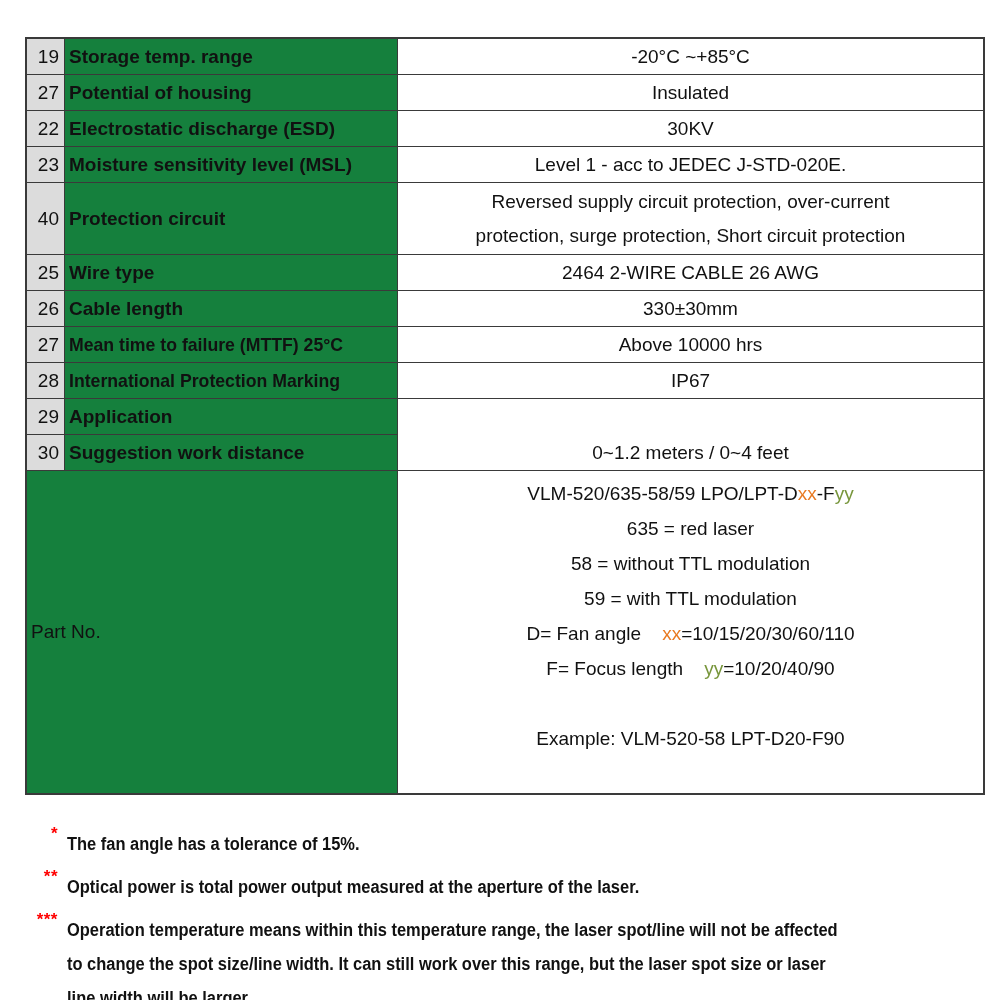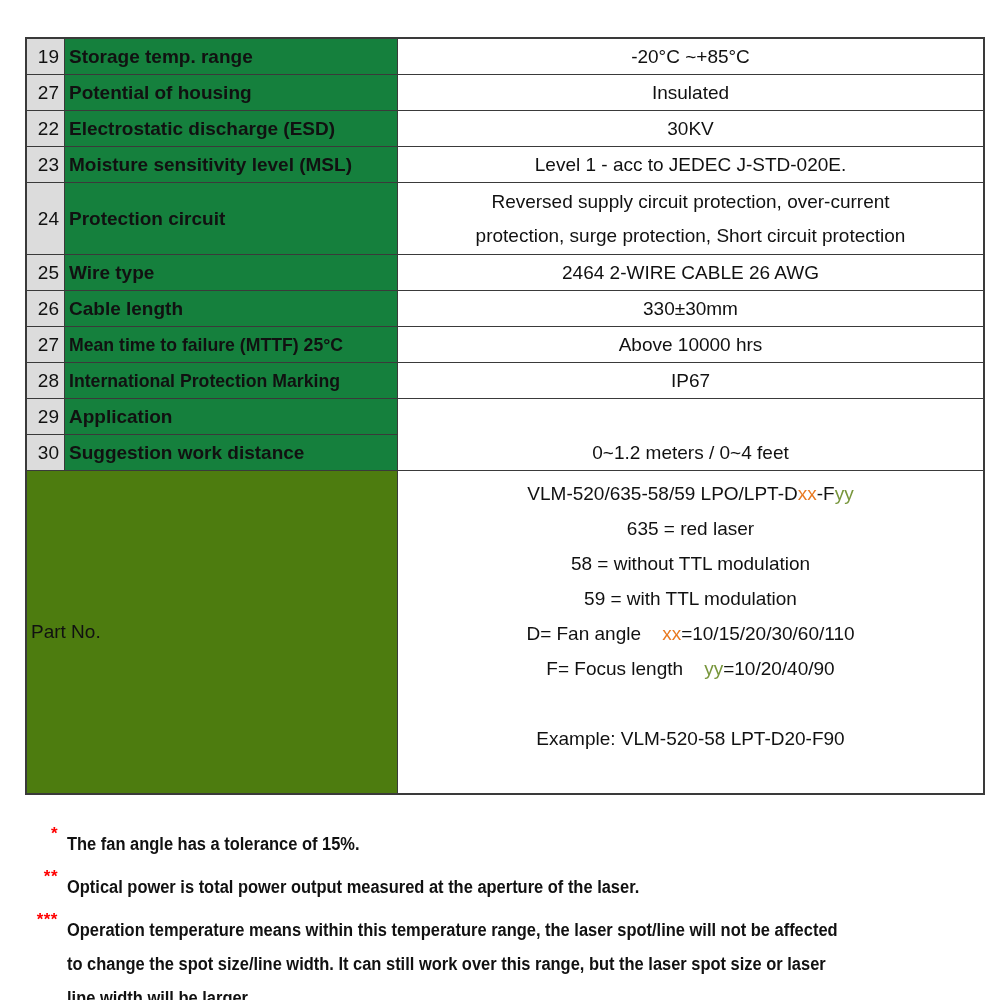--- a/index.html
+++ b/index.html
@@ -43,21 +43,21 @@
     flex: 1;
     background: #ffffff;
     justify-content: center;
     text-align: center;
     border-right: none;
     line-height: 34px;
     white-space: pre-line;
   }
   .c-head {
     flex: 0 0 371px;
-    background: #4d7c0f;
+    background: #15803d;
     padding-left: 4px;
   }
   .narrow { display: inline-block; transform: scaleX(0.93); transform-origin: left center; white-space: nowrap; }
   .narrow-center { display: inline-block; transform: scaleX(0.9); transform-origin: center center; white-space: nowrap; font-size: 18px; }
   .part-lines {
     flex-direction: column;
     justify-content: flex-start;
     padding-top: 5px;
     align-items: center;
   }
@@ -117,21 +117,21 @@
     <div class="cell c-num">22</div>
     <div class="cell c-label">Electrostatic discharge (ESD)</div>
     <div class="cell c-value">30KV</div>
   </div>
   <div class="row">
     <div class="cell c-num">23</div>
     <div class="cell c-label">Moisture sensitivity level (MSL)</div>
     <div class="cell c-value">Level 1 - acc to JEDEC J-STD-020E.</div>
   </div>
   <div class="row tall">
-    <div class="cell c-num">24</div>
+    <div class="cell c-num">40</div>
     <div class="cell c-label">Protection circuit</div>
     <div class="cell c-value">Reversed supply circuit protection, over-current
 protection, surge protection, Short circuit protection</div>
   </div>
   <div class="row">
     <div class="cell c-num">25</div>
     <div class="cell c-label">Wire type</div>
     <div class="cell c-value">2464 2-WIRE CABLE 26 AWG</div>
   </div>
   <div class="row">

